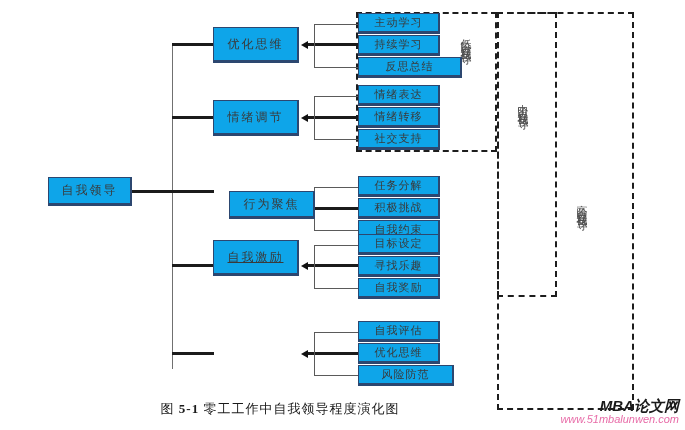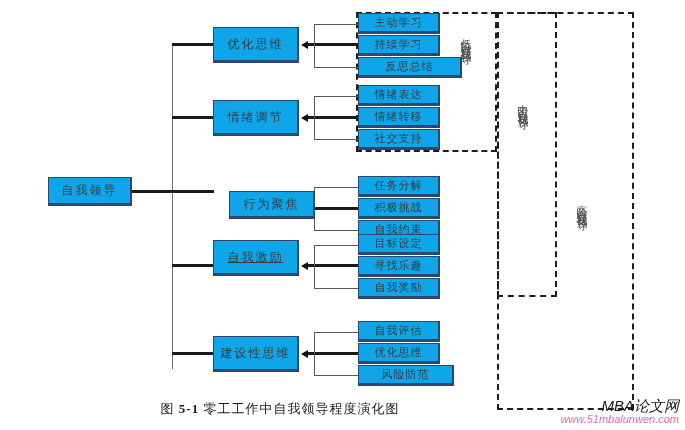--- a/index.html
+++ b/index.html
@@ -65,21 +65,21 @@
     position:absolute;left:0;top:400px;width:560px;
     text-align:center;font-size:13px;color:#1a1a1a;
     letter-spacing:1px;
   }
   .caption b{font-weight:bold;}
 
   
   .wm{position:absolute;right:6px;top:398px;text-align:right;line-height:1.05;}
   .wm-title{
     font-family:"Liberation Sans","DejaVu Sans",sans-serif;
-    font-style:italic;font-weight:normal;font-size:15px;color:#1a1a1a;
+    font-style:italic;font-weight:bold;font-size:15px;color:#1a1a1a;
     letter-spacing:0px;
   }
   .wm-url{
     font-family:"Liberation Sans","DejaVu Sans",sans-serif;
     font-style:italic;font-size:11px;color:#e86ca8;letter-spacing:0px;
   }
 </style>
 </head>
 <body>
 
@@ -137,21 +137,20 @@
   <div class="arrow" style="left:301px;top:262px;"></div>
   <div class="ln" style="left:307px;top:264px;width:52px;height:3px;"></div>
   <div class="ln thin" style="left:314px;top:245px;width:1px;height:44px;"></div>
   <div class="ln thin" style="left:314px;top:245px;width:45px;height:1px;"></div>
   <div class="ln thin" style="left:314px;top:288px;width:45px;height:1px;"></div>
   <div class="box leaf" style="left:358px;top:234px;width:82px;height:21px;">目标设定</div>
   <div class="box leaf" style="left:358px;top:256px;width:82px;height:21px;">寻找乐趣</div>
   <div class="box leaf" style="left:358px;top:278px;width:82px;height:21px;">自我奖励</div>
 
   <div class="ln" style="left:172px;top:352px;width:42px;height:3px;"></div>
-  <div class="box mid" style="left:213px;top:336px;width:86px;height:36px;">建设性思维</div>
   <div class="arrow" style="left:301px;top:350px;"></div>
   <div class="ln" style="left:307px;top:352px;width:52px;height:3px;"></div>
   <div class="ln thin" style="left:314px;top:332px;width:1px;height:44px;"></div>
   <div class="ln thin" style="left:314px;top:332px;width:45px;height:1px;"></div>
   <div class="ln thin" style="left:314px;top:375px;width:45px;height:1px;"></div>
   <div class="box leaf" style="left:358px;top:321px;width:82px;height:21px;">自我评估</div>
   <div class="box leaf" style="left:358px;top:343px;width:82px;height:21px;">优化思维</div>
   <div class="box leaf" style="left:358px;top:365px;width:96px;height:21px;">风险防范</div>
 
   <div class="caption">

